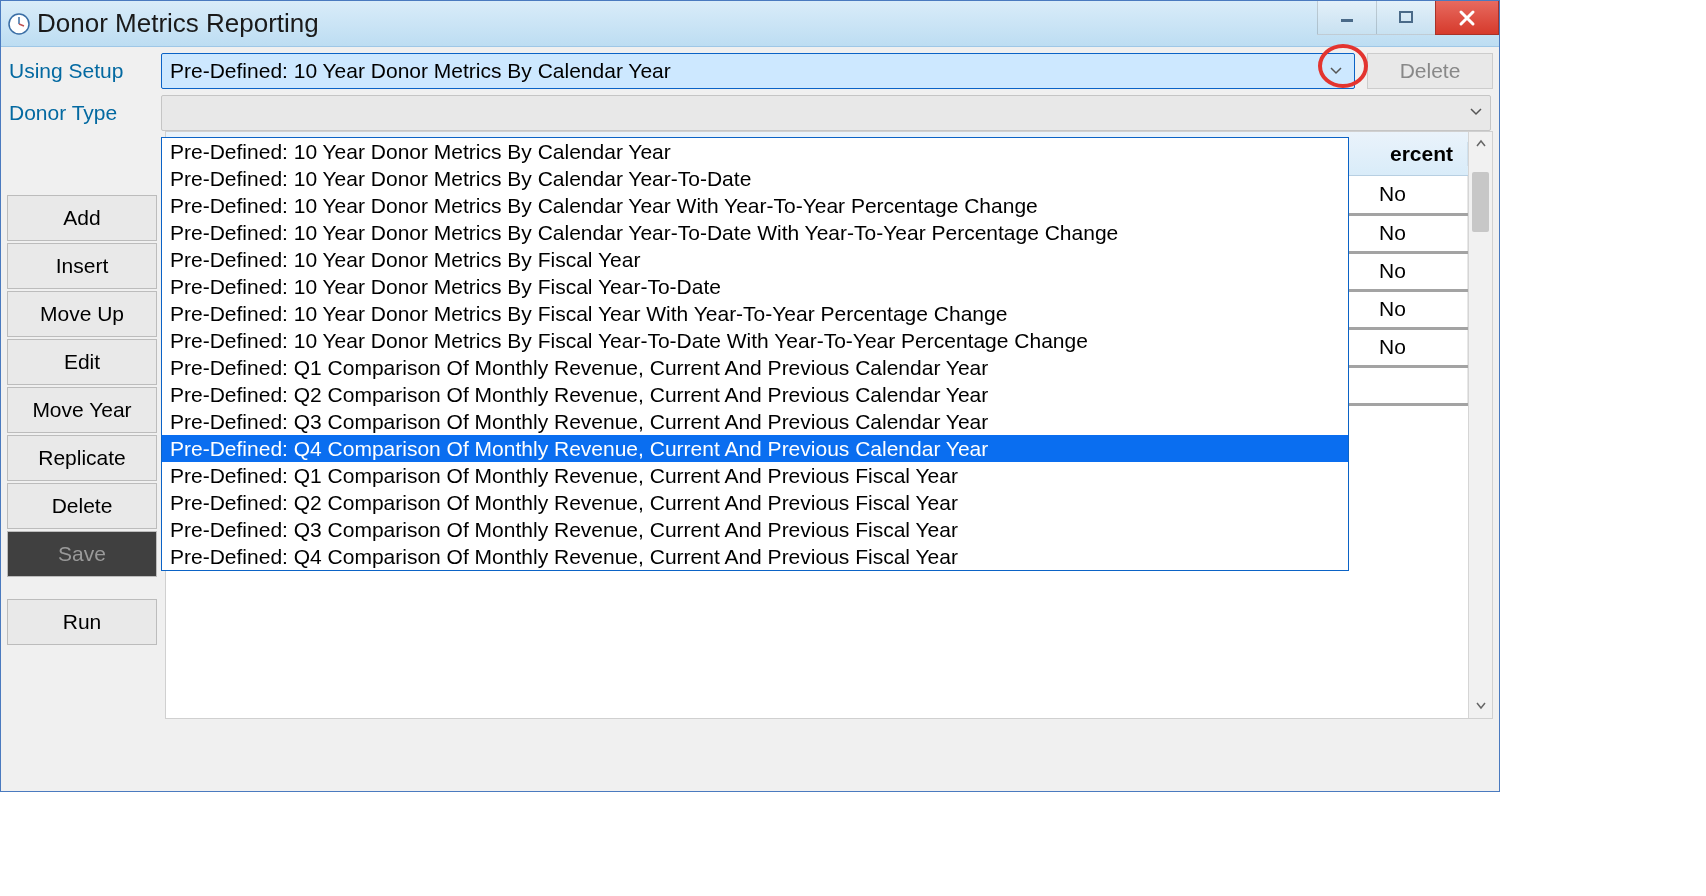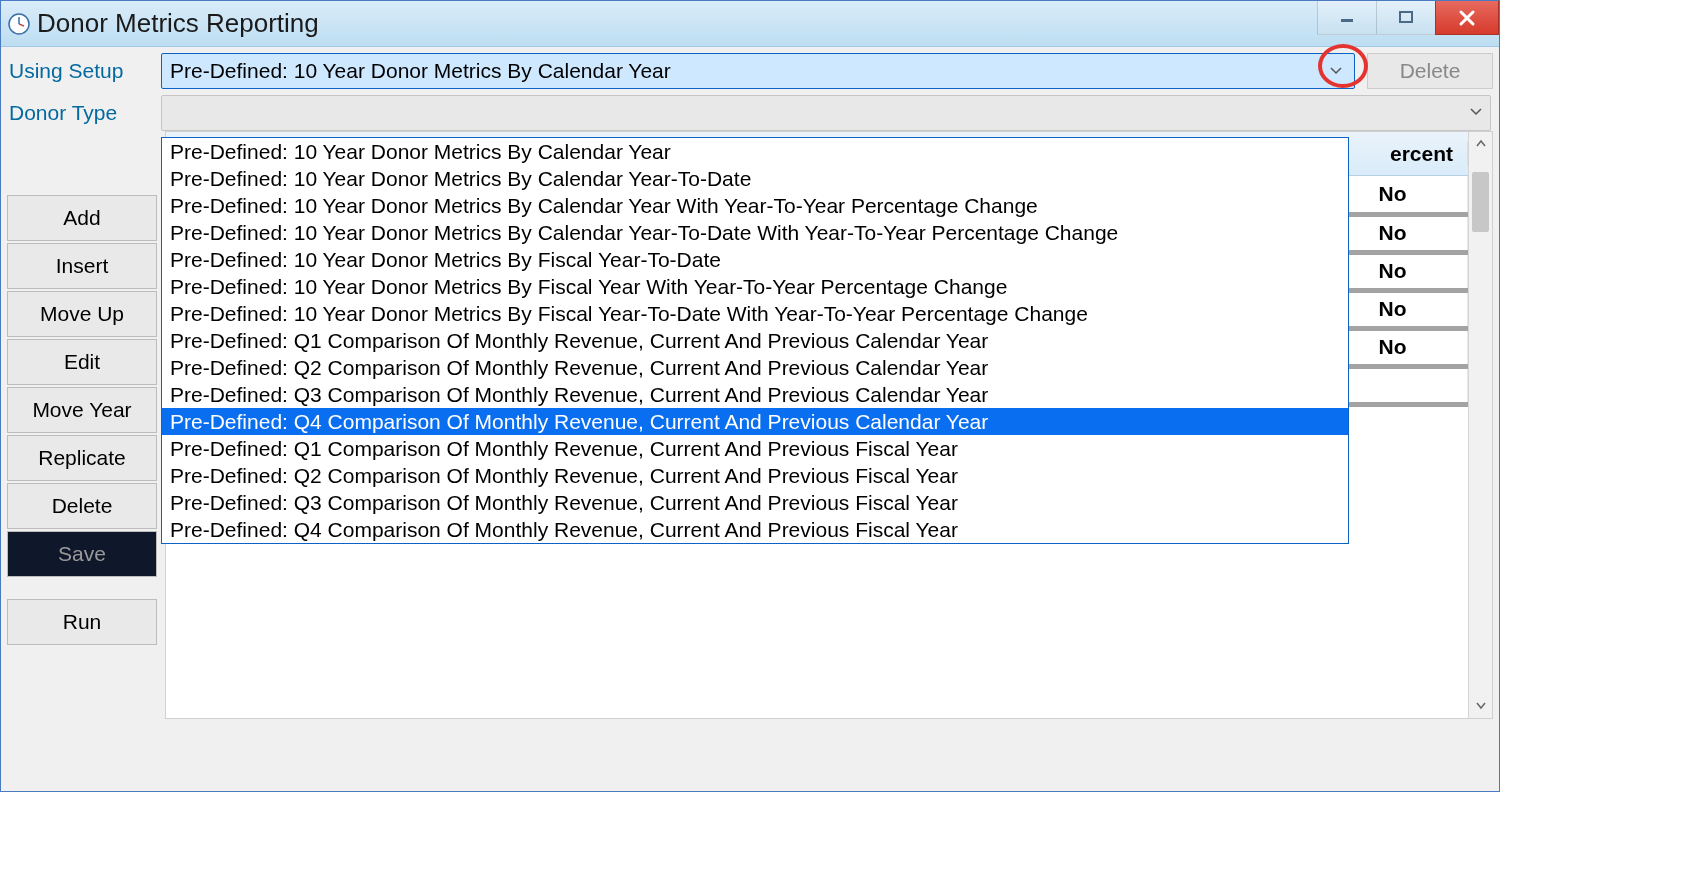--- a/index.html
+++ b/index.html
@@ -127,21 +127,21 @@
     padding-top: 64px;
   }
   .side-buttons button {
     height: 46px;
     background: #e9e9e9;
     border: 1px solid #bcbcbc;
     font-size: 21px;
     font-family: inherit;
     cursor: pointer;
   }
-  .side-buttons button.disabled { color:#9a9a9a; background:#0f172a; }
+  .side-buttons button.disabled { color:#9a9a9a; background:#404040; }
   .side-buttons .spacer { height: 18px; }
   .grid-wrap {
     flex:1;
     margin-left: 8px;
     position: relative;
     background:#fff;
     border:1px solid #d0d0d0;
   }
   .grid-header-row {
     display:flex;
@@ -155,26 +155,25 @@
     font-weight:700; color:#000;
     border-right:1px solid #cfe0ed;
   }
   .grid-header-row .gh-narrow { width:24px; flex:0 0 24px; text-align:center; padding:0; }
   table.grid {
     width: calc(100% - 24px);
     border-collapse: collapse;
     font-size:21px;
   }
   table.grid td {
-    border-bottom:5px solid #a3a3a3;
+    border-bottom:3px solid #a3a3a3;
     border-right:1px solid #e7e7e7;
     height:38px;
     padding:0 8px;
     white-space:nowrap;
-    font-weight:bold;
   }
   table.grid td.c-start { width:172px; }
   table.grid td.c-end { width:178px; }
   table.grid td.c-label { }
   table.grid td.c-no { width:150px; text-align:center; }
   .vscroll {
     position:absolute; right:0; top:0; bottom:0; width:24px;
     background:#f1f1f1; border-left:1px solid #d5d5d5;
   }
   .vscroll .arrow {
@@ -339,20 +338,21 @@
           </div>
         </div>
       </div>
     </div>
 
     <div class="dropdown-list" id="dd">
         <div class="opt">Pre-Defined: 10 Year Donor Metrics By Calendar Year</div>
         <div class="opt">Pre-Defined: 10 Year Donor Metrics By Calendar Year-To-Date</div>
         <div class="opt">Pre-Defined: 10 Year Donor Metrics By Calendar Year With Year-To-Year Percentage Change</div>
         <div class="opt">Pre-Defined: 10 Year Donor Metrics By Calendar Year-To-Date With Year-To-Year Percentage Change</div>
+        <div class="opt">Pre-Defined: 10 Year Donor Metrics By Fiscal Year</div>
         <div class="opt">Pre-Defined: 10 Year Donor Metrics By Fiscal Year-To-Date</div>
         <div class="opt">Pre-Defined: 10 Year Donor Metrics By Fiscal Year With Year-To-Year Percentage Change</div>
         <div class="opt">Pre-Defined: 10 Year Donor Metrics By Fiscal Year-To-Date With Year-To-Year Percentage Change</div>
         <div class="opt">Pre-Defined: Q1 Comparison Of Monthly Revenue, Current And Previous Calendar Year</div>
         <div class="opt">Pre-Defined: Q2 Comparison Of Monthly Revenue, Current And Previous Calendar Year</div>
         <div class="opt">Pre-Defined: Q3 Comparison Of Monthly Revenue, Current And Previous Calendar Year</div>
         <div class="opt highlight">Pre-Defined: Q4 Comparison Of Monthly Revenue, Current And Previous Calendar Year</div>
         <div class="opt">Pre-Defined: Q1 Comparison Of Monthly Revenue, Current And Previous Fiscal Year</div>
         <div class="opt">Pre-Defined: Q2 Comparison Of Monthly Revenue, Current And Previous Fiscal Year</div>
         <div class="opt">Pre-Defined: Q3 Comparison Of Monthly Revenue, Current And Previous Fiscal Year</div>

